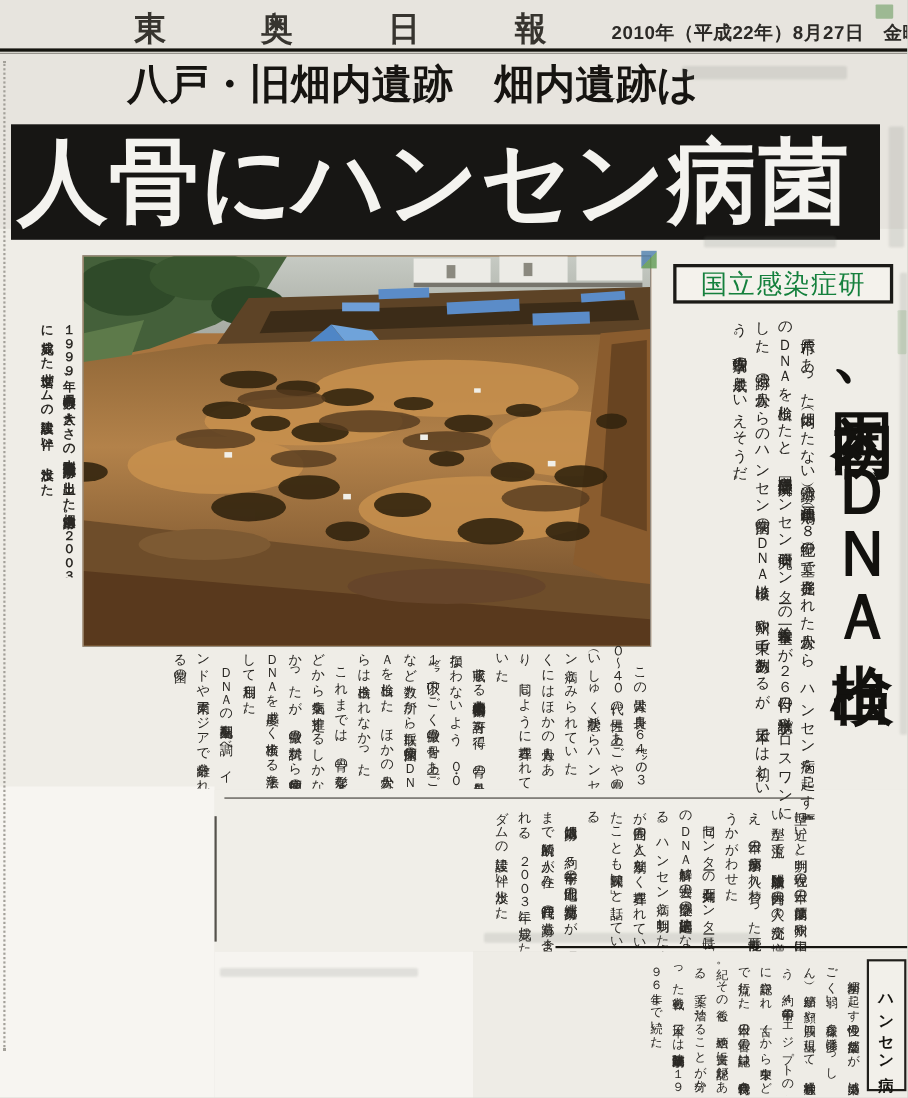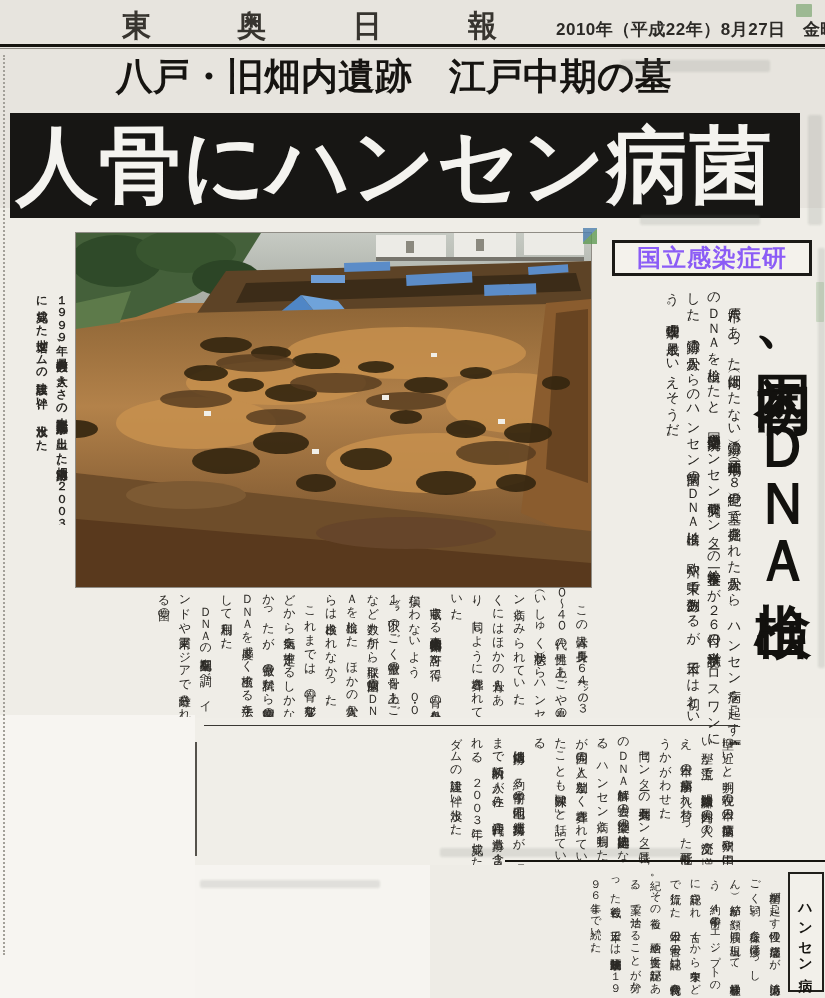--- a/index.html
+++ b/index.html
@@ -21,22 +21,22 @@
   .kicker{top:52px;left:116px;width:600px;font-family:"Liberation Sans","DejaVu Sans",sans-serif;
           font-weight:bold;font-size:37px;letter-spacing:0;color:#161411;white-space:nowrap;}
   .band{top:113px;left:10px;width:790px;height:105px;background:#171614;
         display:flex;align-items:center;}
   .band-text{font-family:"Liberation Sans","DejaVu Sans",sans-serif;font-weight:bold;
              font-size:82px;color:#f4f3ef;letter-spacing:1px;white-space:nowrap;
              margin-left:6px;transform:scaleY(1.02);}
   
   .credit-box{top:240px;left:612px;width:194px;height:30px;border:3px solid #1b1a17;
               background:#f4f2ec;display:flex;align-items:center;justify-content:center;}
-  .credit-box span{font-family:"Liberation Sans","DejaVu Sans",sans-serif;font-weight:bold;
-                   font-size:24px;letter-spacing:1px;color:#8b5cf6;white-space:nowrap;}
+  .credit-box span{font-family:"Liberation Sans","DejaVu Sans",sans-serif;font-weight:normal;
+                   font-size:24px;letter-spacing:1px;color:#15803d;white-space:nowrap;}
   
   .vtext{writing-mode:vertical-rl;overflow:hidden;}
   .vtext p{margin:0;padding:0;}
   .lead{top:283px;left:612px;width:132px;height:462px;
         font-size:13.5px;line-height:20.6px;letter-spacing:0.7px;color:#262420;}
   .side-headline{top:330px;left:743px;width:80px;height:545px;
                  font-family:"DejaVu Serif","Liberation Serif",serif;font-weight:bold;
                  font-size:57px;line-height:78px;color:#12110e;text-align:justify;}
   .caption{top:287px;left:6px;width:66px;height:238px;
            font-size:11.5px;line-height:20px;letter-spacing:0.8px;font-weight:bold;color:#2a2824;}
@@ -86,21 +86,21 @@
 
   <span>東</span>
       <span>奥</span>
       <span>日</span>
       <span>報</span>
     </div>
   <div class="abs dateline">2010年（平成22年）8月27日　金曜日</div>
   <div class="abs header-rule"></div>
   <div class="abs header-rule2"></div>
 
-  <div class="abs kicker">八戸・旧畑内遺跡　江戸中期の墓</div>
+  <div class="abs kicker">八戸・旧畑内遺跡　畑内遺跡は</div>
   <div class="abs band">
     <span class="band-text">人骨にハンセン病菌</span>
   </div>
   <div class="abs credit-box">
     <span>国立感染症研</span>
   </div>
   <div class="abs vtext side-headline">国内初、ＤＮＡ検出</div>
 
   <div class="abs photo">
     <svg width="515" height="354" viewBox="0 0 515 354">

